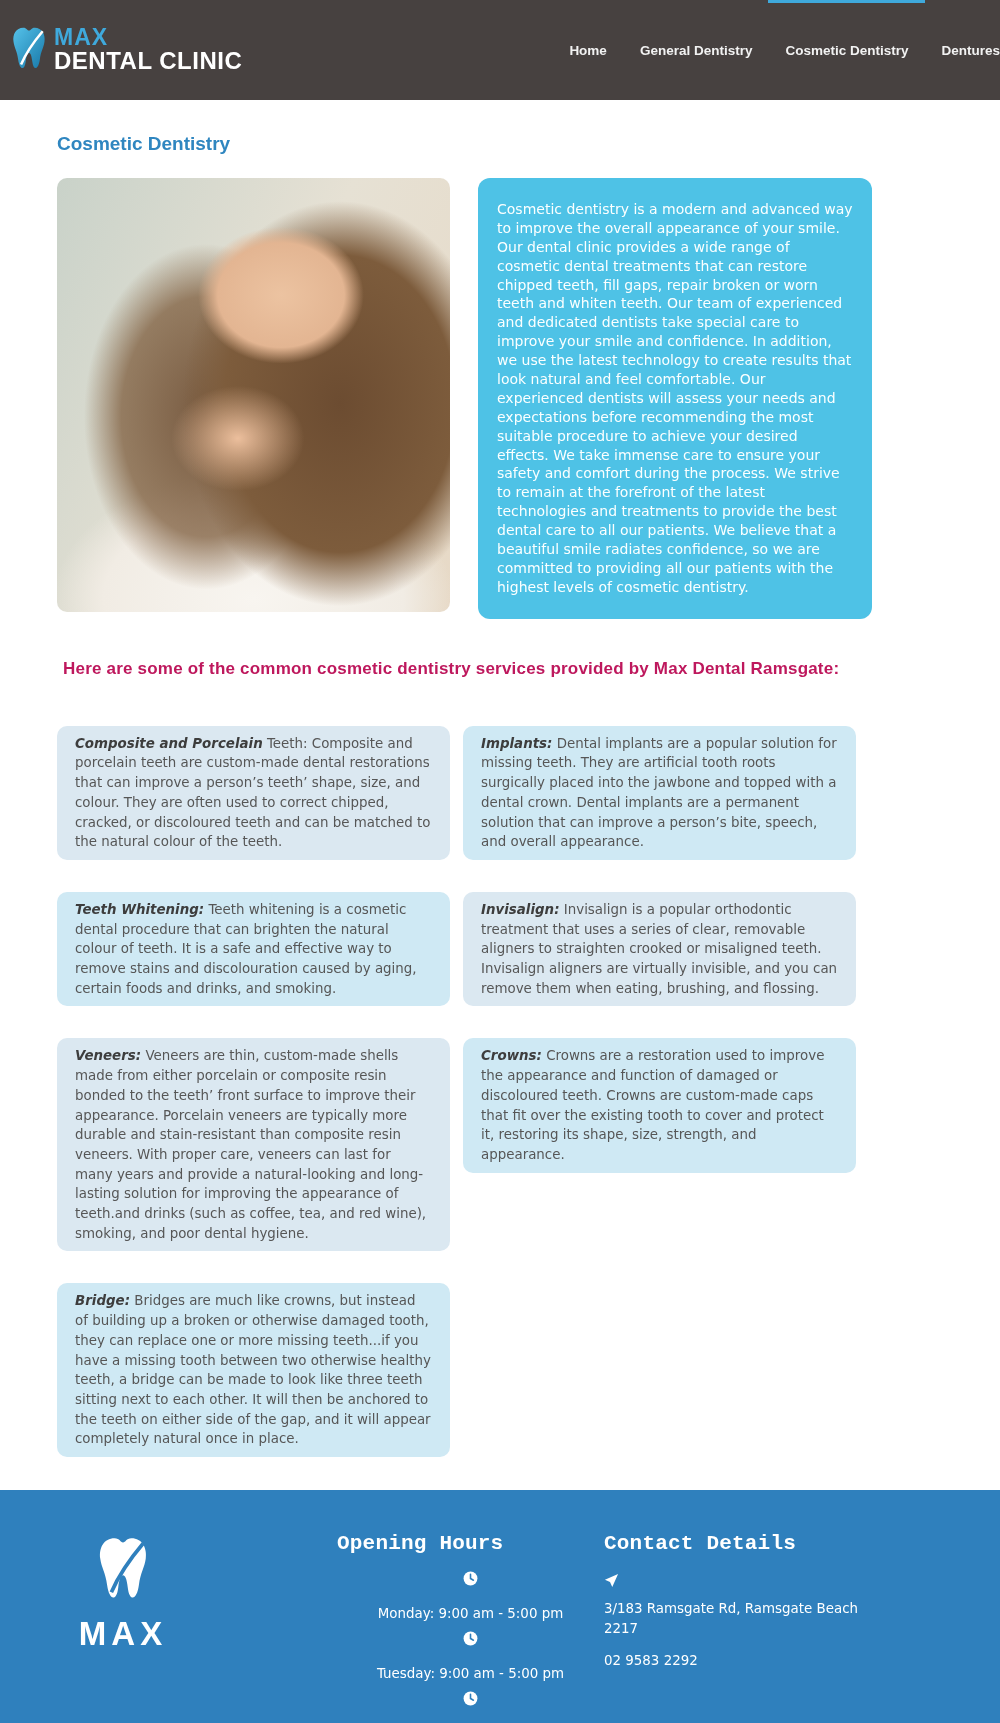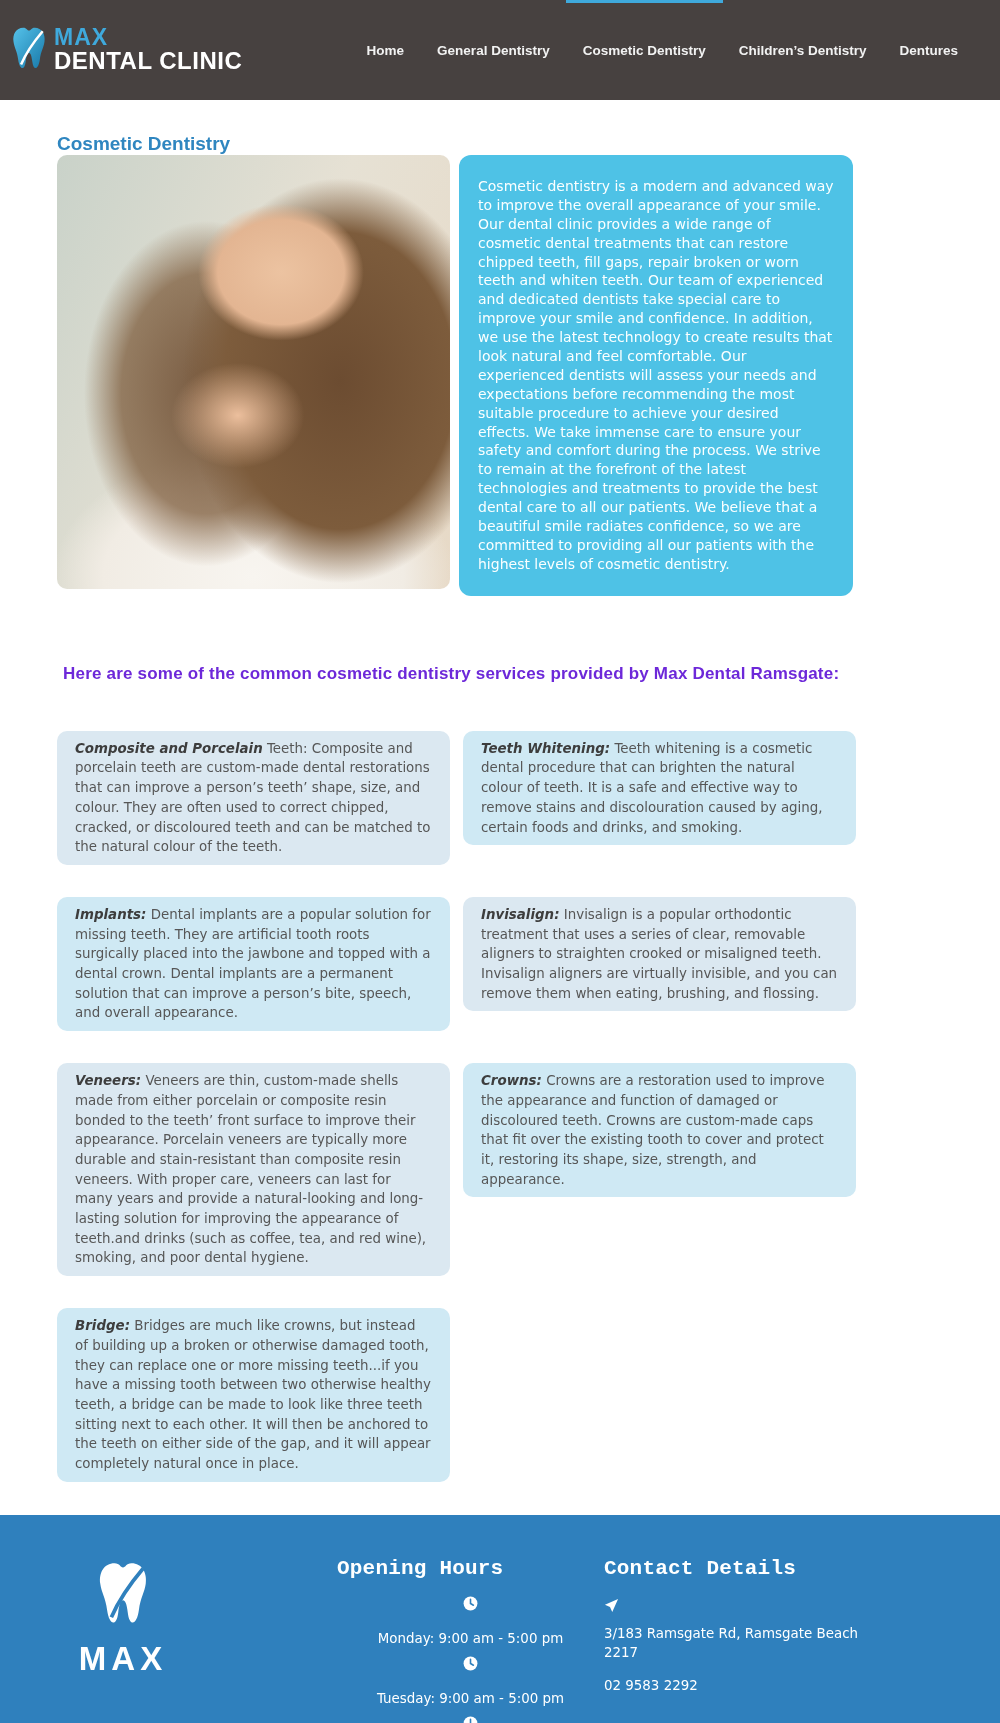--- a/index.html
+++ b/index.html
@@ -5,40 +5,40 @@
   html,body{margin:0;padding:0;}
   body{width:1000px;background:#ffffff;font-family:"DejaVu Sans",sans-serif;-webkit-font-smoothing:antialiased;}
 
   
   .site-header{height:100px;background:#474140;display:flex;align-items:stretch;position:relative;}
   .logo{display:flex;align-items:center;gap:7px;padding-left:11px;}
   .logo-mark{width:36px;height:52px;flex:0 0 auto;}
   .logo-text{font-family:"Liberation Sans",sans-serif;font-weight:bold;line-height:1.02;}
   .logo-text .l1{color:#3fa9dc;font-size:23px;letter-spacing:1px;}
   .logo-text .l2{color:#ffffff;font-size:24px;letter-spacing:0.5px;}
-  .main-nav{margin-left:auto;margin-right:42px;display:flex;gap:33px;}
+  .main-nav{margin-left:auto;display:flex;gap:33px;}
   .nav-item{display:flex;align-items:center;color:#f2f2f2;font-family:"Liberation Sans",sans-serif;
             font-size:13.5px;font-weight:bold;text-decoration:none;position:relative;cursor:pointer;}
   .nav-item.active::before{content:"";position:absolute;top:0;left:-17px;right:-17px;height:3px;background:#3fa9dc;}
 
   
   main{padding:0 57px;}
   .page-title{margin:33px 0 0;color:#2f86c0;font-family:"Liberation Sans",sans-serif;font-size:19px;font-weight:600;}
-  .intro-row{display:grid;grid-template-columns:393px 394px;column-gap:9px;align-items:start;}
+  .intro-row{display:grid;grid-template-columns:393px 394px;column-gap:28px;margin-top:23px;align-items:start;}
   .photo{height:434px;border-radius:10px;overflow:hidden;
     background:
       radial-gradient(115px 95px at 57% 27%, #ecc3a1 0%, #e3b592 55%, rgba(227,181,146,0) 72%),
       radial-gradient(95px 75px at 46% 60%, #ecbf9d 0%, rgba(233,189,156,0) 70%),
       radial-gradient(210px 270px at 72% 52%, #6c4c31 0%, #7d5c3c 55%, rgba(125,92,60,0) 75%),
       radial-gradient(170px 240px at 38% 55%, rgba(108,76,49,0.9) 0%, rgba(125,92,60,0.75) 50%, rgba(125,92,60,0) 72%),
       radial-gradient(250px 160px at 50% 97%, #f8f5f0 0%, #f1ece4 60%, rgba(241,236,228,0) 80%),
       linear-gradient(115deg,#c9d2c9 0%,#e6e1d4 50%,#e7d9c6 100%);}
   .intro-box{background:#4ec2e6;border-radius:12px;padding:22px 19px;color:#fbffff;
              font-size:14px;line-height:1.35;min-height:390px;}
-  .services-heading{margin:68px 0 0;padding-left:6px;color:#6d28d9;font-family:"Liberation Sans",sans-serif;
+  .services-heading{margin:40px 0 0;padding-left:6px;color:#be185d;font-family:"Liberation Sans",sans-serif;
                     font-size:17px;font-weight:bold;letter-spacing:0.2px;}
   .cards{margin-top:47px;display:grid;grid-template-columns:393px 393px;column-gap:13px;row-gap:32px;align-items:start;}
   .card{border-radius:10px;padding:8px 18px;font-size:13.4px;line-height:1.47;color:#565656;box-sizing:border-box;}
   .card.tint-a{background:#dbe8f1;}
   .card.tint-b{background:#cfe9f4;}
   .card .lead{font-weight:bold;font-style:italic;color:#3d3d3d;}
   .card.full-left{grid-column:1;}
 
   
   .site-footer{margin-top:33px;background:#2f80bd;color:#ffffff;
@@ -71,47 +71,46 @@
     </svg>
     <div class="logo-text">
       <div class="l1">MAX</div>
       <div class="l2">DENTAL CLINIC</div>
     </div>
   </div>
   <nav class="main-nav">
     <a class="nav-item">Home</a>
     <a class="nav-item">General Dentistry</a>
     <a class="nav-item active">Cosmetic Dentistry</a>
-    <a class="nav-item">Children’s Dentistry</a>
     <a class="nav-item">Dentures</a>
   </nav>
 </header>
 
 <main>
   <h1 class="page-title">Cosmetic Dentistry</h1>
 
   <section class="intro-row">
     <div class="photo"></div>
     <div class="intro-box">Cosmetic dentistry is a modern and advanced way to improve the overall appearance of your smile. Our dental clinic provides a wide range of cosmetic dental treatments that can restore chipped teeth, fill gaps, repair broken or worn teeth and whiten teeth. Our team of experienced and dedicated dentists take special care to improve your smile and confidence. In addition, we use the latest technology to create results that look natural and feel comfortable. Our experienced dentists will assess your needs and expectations before recommending the most suitable procedure to achieve your desired effects. We take immense care to ensure your safety and comfort during the process. We strive to remain at the forefront of the latest technologies and treatments to provide the best dental care to all our patients. We believe that a beautiful smile radiates confidence, so we are committed to providing all our patients with the highest levels of cosmetic dentistry.</div>
   </section>
 
   <h2 class="services-heading">Here are some of the common cosmetic dentistry services provided by Max Dental Ramsgate:</h2>
 
   <section class="cards">
     <article class="card tint-a">
       <strong class="lead">Composite and Porcelain</strong>
       <span>Teeth: Composite and porcelain teeth are custom-made dental restorations that can improve a person’s teeth’ shape, size, and colour. They are often used to correct chipped, cracked, or discoloured teeth and can be matched to the natural colour of the teeth.</span>
     </article>
     <article class="card tint-b">
+      <strong class="lead">Implants:</strong>
+      <span>Dental implants are a popular solution for missing teeth. They are artificial tooth roots surgically placed into the jawbone and topped with a dental crown. Dental implants are a permanent solution that can improve a person’s bite, speech, and overall appearance.</span>
+    </article>
+    <article class="card tint-b">
       <strong class="lead">Teeth Whitening:</strong>
       <span>Teeth whitening is a cosmetic dental procedure that can brighten the natural colour of teeth. It is a safe and effective way to remove stains and discolouration caused by aging, certain foods and drinks, and smoking.</span>
-    </article>
-    <article class="card tint-b">
-      <strong class="lead">Implants:</strong>
-      <span>Dental implants are a popular solution for missing teeth. They are artificial tooth roots surgically placed into the jawbone and topped with a dental crown. Dental implants are a permanent solution that can improve a person’s bite, speech, and overall appearance.</span>
     </article>
     <article class="card tint-a">
       <strong class="lead">Invisalign:</strong>
       <span>Invisalign is a popular orthodontic treatment that uses a series of clear, removable aligners to straighten crooked or misaligned teeth. Invisalign aligners are virtually invisible, and you can remove them when eating, brushing, and flossing.</span>
     </article>
     <article class="card tint-a">
       <strong class="lead">Veneers:</strong>
       <span>Veneers are thin, custom-made shells made from either porcelain or composite resin bonded to the teeth’ front surface to improve their appearance. Porcelain veneers are typically more durable and stain-resistant than composite resin veneers. With proper care, veneers can last for many years and provide a natural-looking and long-lasting solution for improving the appearance of teeth.and drinks (such as coffee, tea, and red wine), smoking, and poor dental hygiene.</span>
     </article>
     <article class="card tint-b">

